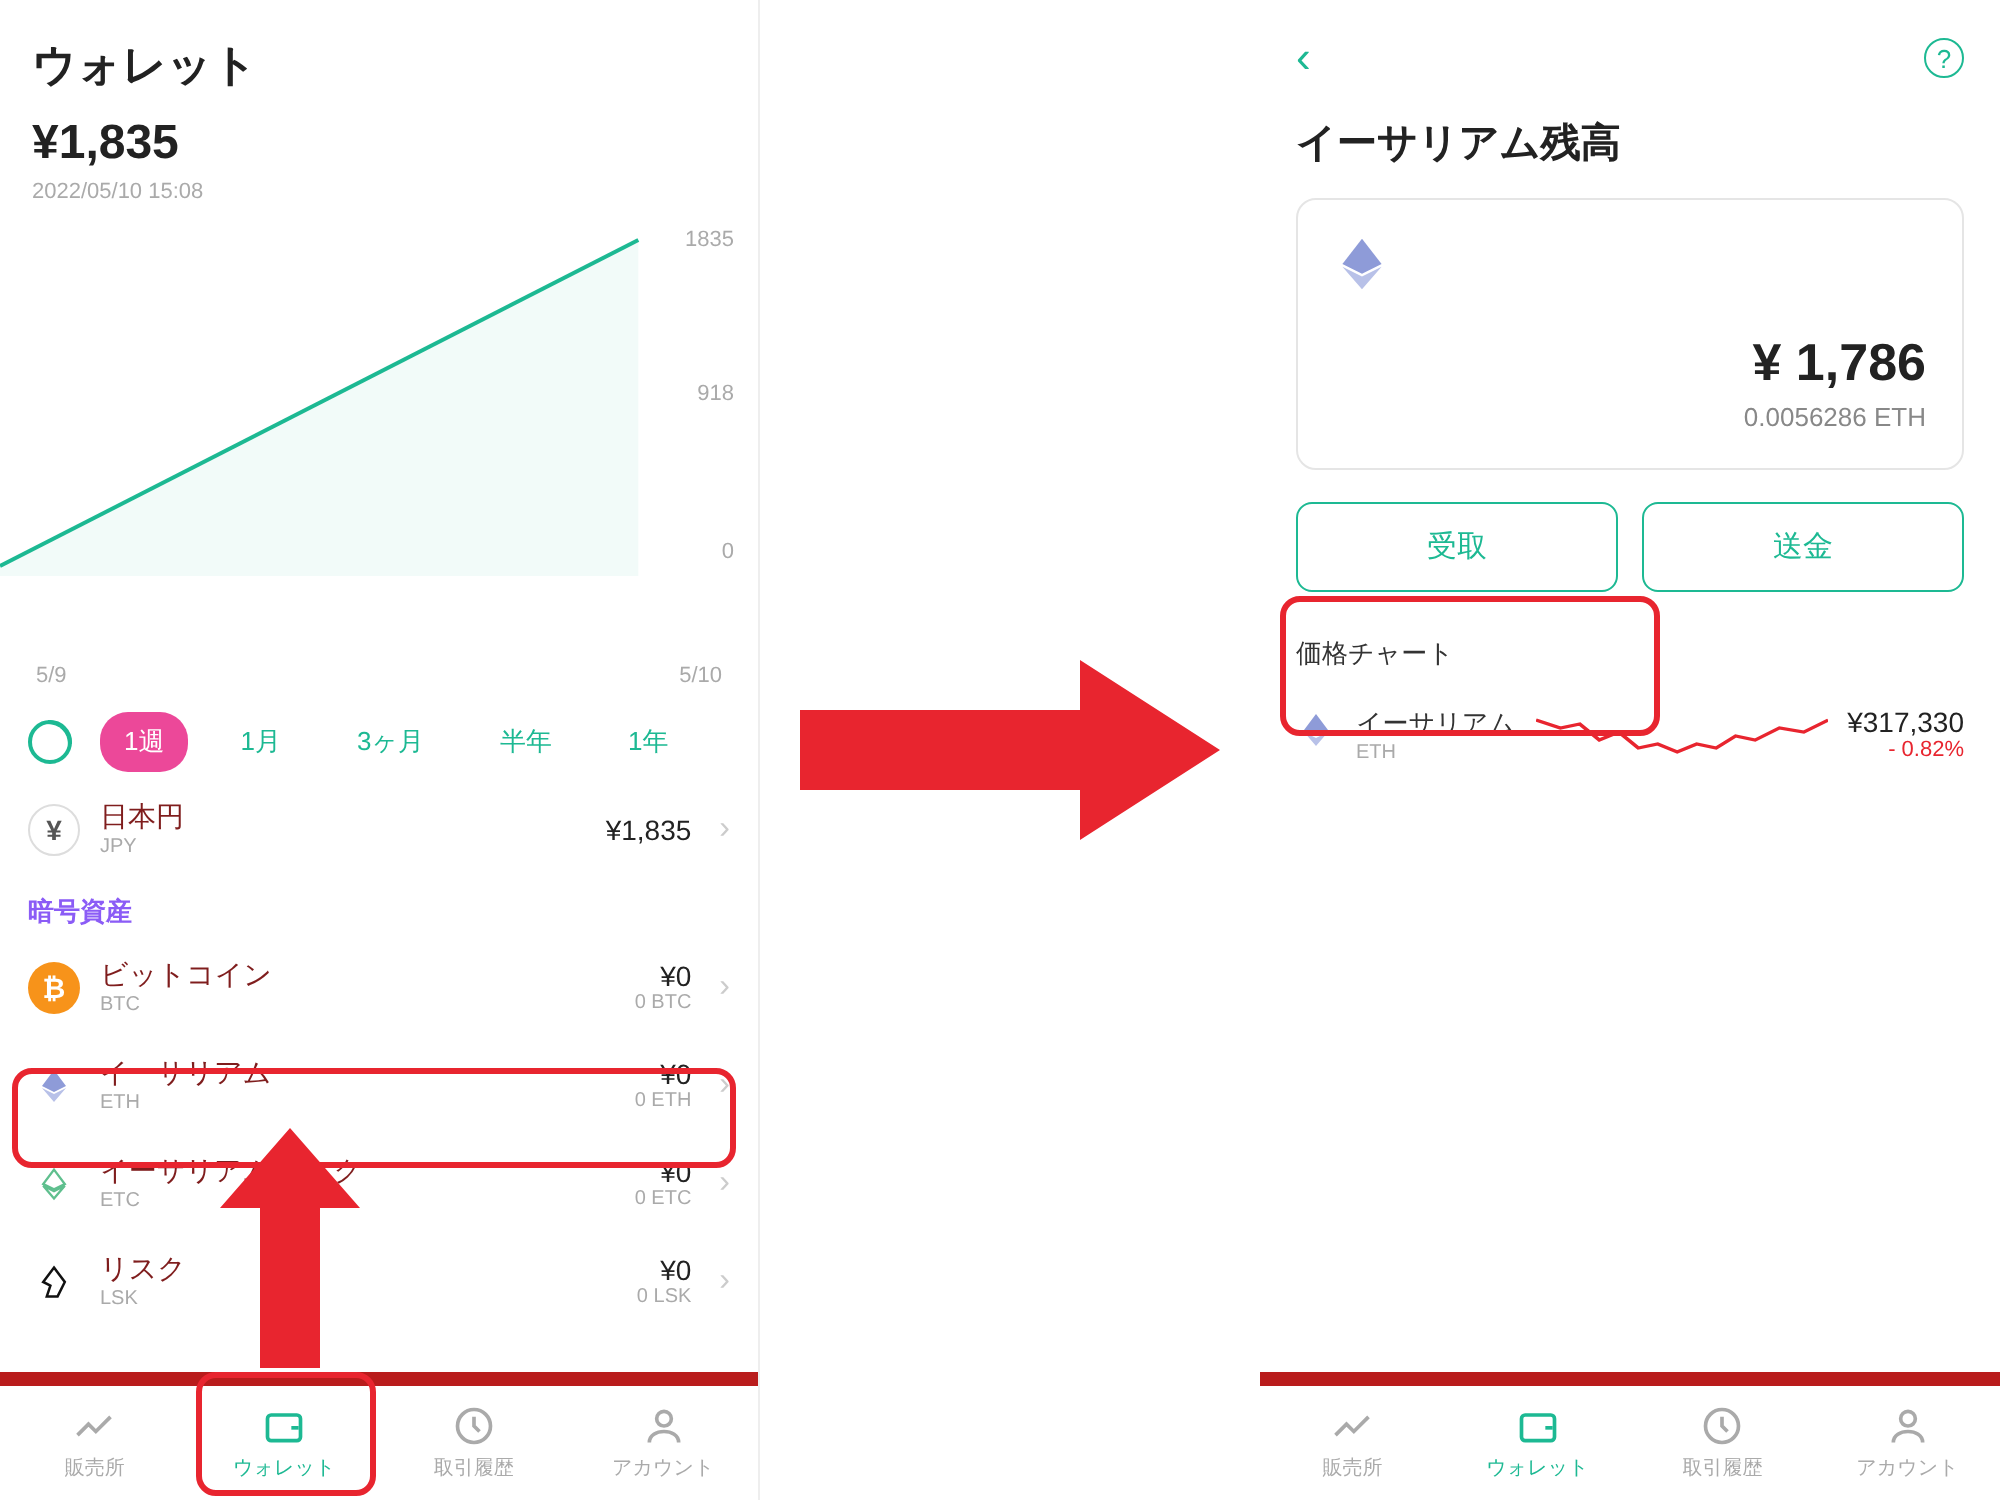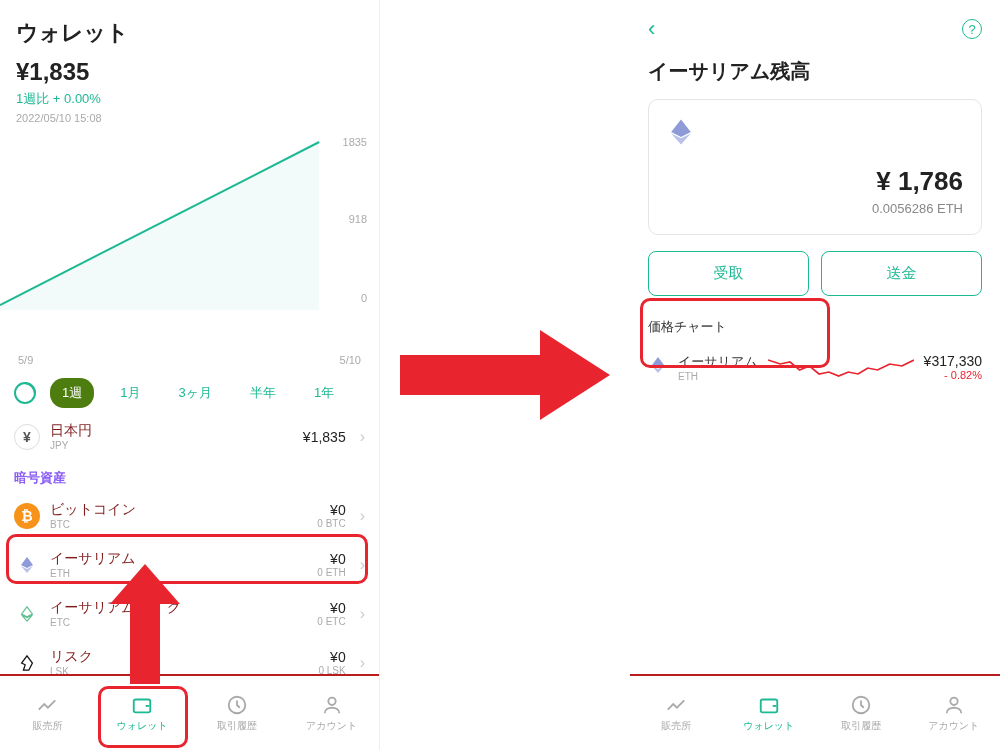--- a/index.html
+++ b/index.html
@@ -16,38 +16,38 @@
 .change { font-size: 13px; color: #1db993; margin-top: 4px; }
 .ts { font-size: 11px; color: #aaa; margin-top: 4px; }
 .chartwrap { position: relative; height: 180px; margin: 0 0 0 0; }
 .chartwrap svg { width: 100%; height: 100%; }
 .ylabel { position: absolute; right: 12px; font-size: 11px; color: #aaa; }
 .xaxis { display: flex; justify-content: space-between; padding: 0 18px; font-size: 11px; color: #aaa; margin-top: 44px; }
 .ranges { display: flex; align-items: center; gap: 14px; padding: 12px 14px 4px; }
 .rangeicon { width: 22px; height: 22px; border: 2px solid #1db993; border-radius: 50%; position: relative; }
 .rangeicon::after { content:''; position:absolute; width:10px; height:10px; border:2px solid #1db993; border-left:none; border-bottom:none; border-radius: 0 22px 0 0; top:-2px; right:-2px; transform: rotate(0deg);}
 .rangebtn { font-size: 13px; color: #1db993; padding: 6px 12px; border-radius: 14px; cursor: pointer; }
-.rangebtn.active { background: #4d7c0f; color: #fff; }
+.rangebtn.active { background: #ec4899; color: #fff; }
 .tiprow { display:flex; align-items:center; justify-content:space-between; padding: 8px 14px; }
 .tip { background:#1db993; color:#fff; font-size:12px; padding:8px 10px; border-radius:6px; position:relative; }
 .tip::after{content:'';position:absolute;bottom:-6px;left:24px;border:6px solid transparent;border-top-color:#1db993;}
 .ioa { font-size:14px; color:#1db993; }
 .list { flex:1; overflow:hidden; }
 .row { display:flex; align-items:center; padding:10px 14px; gap:10px; }
 .row .ico { width:26px; height:26px; border-radius:50%; display:flex; align-items:center; justify-content:center; font-size:14px; font-weight:700; }
 .row .names { flex:1; }
 .row .nm { font-size:14px; color:#7f1d1d; }
 .row .sym { font-size:10px; color:#aaa; }
 .row .vals { text-align:right; }
 .row .vy { font-size:14px; color:#222; }
 .row .vs { font-size:10px; color:#aaa; }
 .row .chev { color:#ccc; font-size:16px; margin-left:4px; }
 .sect { font-size:13px; font-weight:700; color:#8b5cf6; padding:8px 14px 4px; }
 .hl { position:absolute; border:3px solid #e8252f; border-radius:10px; pointer-events:none; }
-.tabbar { display:flex; border-top:2px solid #b91c1c; height:76px; }
+.tabbar { display:flex; border-top:7px solid #b91c1c; height:64px; }
 .tab { flex:1; display:flex; flex-direction:column; align-items:center; justify-content:center; gap:3px; font-size:10px; color:#aaa; cursor:pointer; }
 .tab.active { color:#1db993; }
 .tab svg { width:22px; height:22px; }
 
 
 .bigarrow { width: 210px; height: 90px; }
 .uparrow { position:absolute; width:70px; height:120px; }
 
 
 .top2 { display:flex; align-items:center; justify-content:space-between; padding:16px 18px 6px; }
@@ -71,21 +71,20 @@
 .prow .pvy { font-size:14px; color:#222; }
 .prow .pvc { font-size:11px; color:#e8252f; }
 </style>
 </head>
 <body>
 
 <div class="screen screen1">
   <div class="hdr">
     <div class="title">ウォレット</div>
     <div class="bal">¥1,835</div>
-    <div class="change">1週比 + 0.00%</div>
     <div class="ts">2022/05/10 15:08</div>
   </div>
 
   <div class="chartwrap">
     <span class="ylabel" style="top:6px">1835</span>
     <span class="ylabel" style="top:46%">918</span>
     <span class="ylabel" style="bottom:6px">0</span>
     <svg viewBox="0 0 380 180" preserveAspectRatio="none">
       <polyline points="0,175 320,12" fill="none" stroke="#1db993" stroke-width="2"></polyline>
       <polygon points="0,175 320,12 320,180 0,180" fill="#1db993" opacity="0.06"></polygon>

